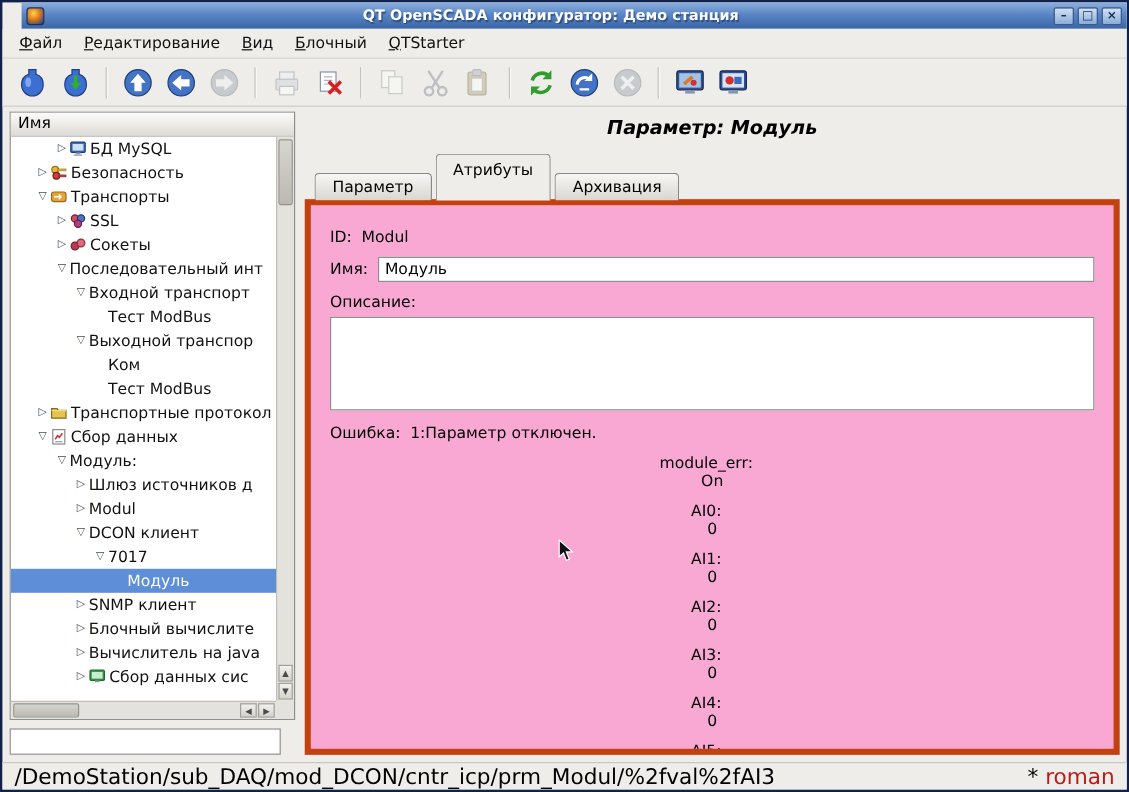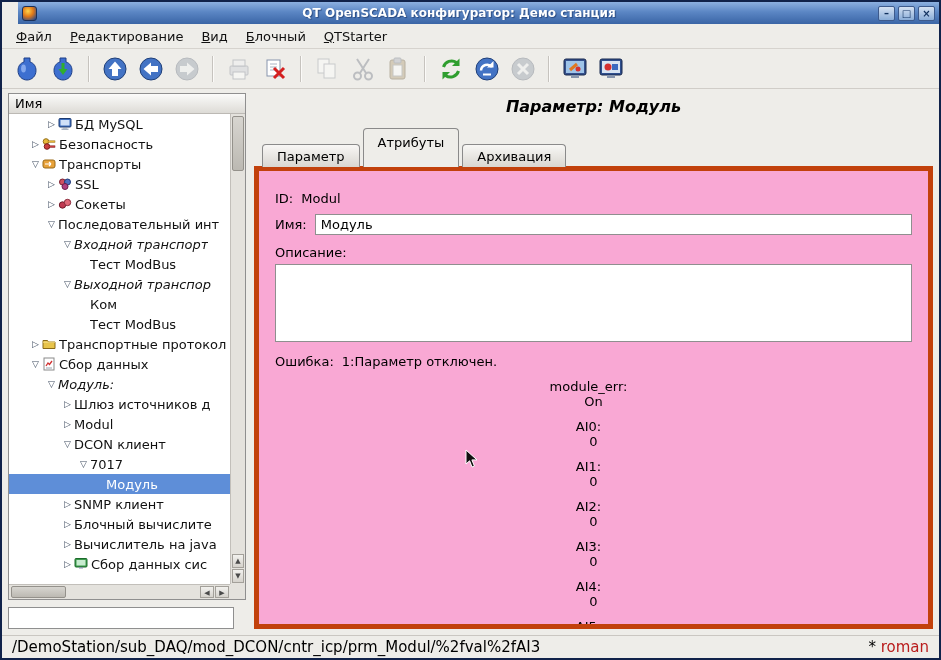--- a/index.html
+++ b/index.html
@@ -43,21 +43,21 @@
   .left-pane { width:238px; flex:0 0 238px; display:flex; flex-direction:column; gap:7px; }
   .tree-widget { flex:1; background:#fff; border:1px solid #8f8f8f; position:relative;
                  display:flex; flex-direction:column; min-height:0; }
   .tree-header { flex:0 0 20px; line-height:19px; padding-left:6px; font-size:13px;
                  background:linear-gradient(#fbfbfa,#dddbd6); border-bottom:1px solid #bcb9b4; }
   .tree-body { flex:1; position:relative; min-height:0; }
   .tree-rows { position:absolute; left:0; top:0; right:15px; bottom:15px; overflow:hidden; }
   .trow { height:20px; display:flex; align-items:center; white-space:nowrap; font-size:13px;
           color:#111; }
   .trow.sel { background:#5e8ed8; color:#fff; }
-  .trow.ital .tlabel { font-style:italic; }
+  .trow.ital .tlabel { }
   .arrow { width:13px; flex:0 0 13px; font-size:9px; color:#3f4c60; text-align:center; }
   .trow.sel .arrow { color:#fff; }
   .ticon { width:17px; flex:0 0 17px; display:inline-flex; align-items:center; }
   .tlabel { overflow:hidden; }
 
   
   .vscroll { position:absolute; right:0; top:0; bottom:15px; width:15px;
              background:#e4e2dd; border-left:1px solid #c2bfba; display:flex; flex-direction:column; }
   .hscroll { position:absolute; left:0; right:15px; bottom:0; height:15px;
              background:#e4e2dd; border-top:1px solid #c2bfba; display:flex; }
@@ -93,21 +93,21 @@
   .flabel-line { font-size:13px; margin:10px 0 4px 0; }
   .text-input { flex:1; height:21px; border:1px solid #8f8f8f; background:#fff;
                 padding:1px 5px; font-size:13px; font-family:"DejaVu Sans",sans-serif; }
   .descr-area { width:100%; height:78px; border:1px solid #8f8f8f; background:#fff;
                 resize:none; font-size:13px; font-family:"DejaVu Sans",sans-serif; }
   .attr .flabel { margin-right:10px; }
   #attr-list .frow { margin:10px 0;flex-direction:column; }
 
   
   .statusbar { flex:0 0 23px; display:flex; align-items:center; justify-content:space-between;
-               padding:0 10px; font-size:15px; background:#eeede9; border-top:1px solid #cac7c2; }
+               padding:0 10px; font-size:18px; background:#eeede9; border-top:1px solid #cac7c2; }
   .status-user { white-space:nowrap; }
   .green { color:#b91c1c; }
 
   .cursor { position:absolute; left:463px; top:447px; z-index:99; pointer-events:none; }
 </style>
 </head>
 <body>
 
 <div class="window">
 

